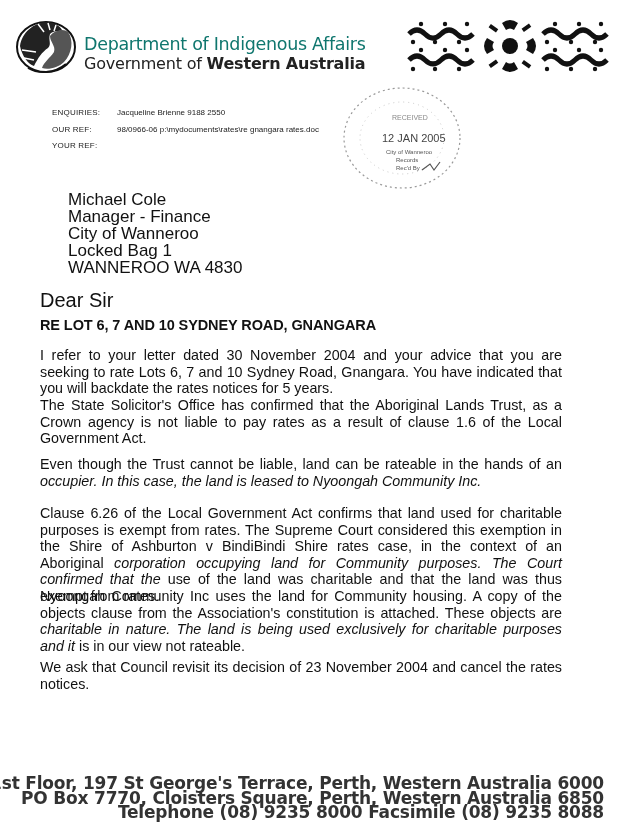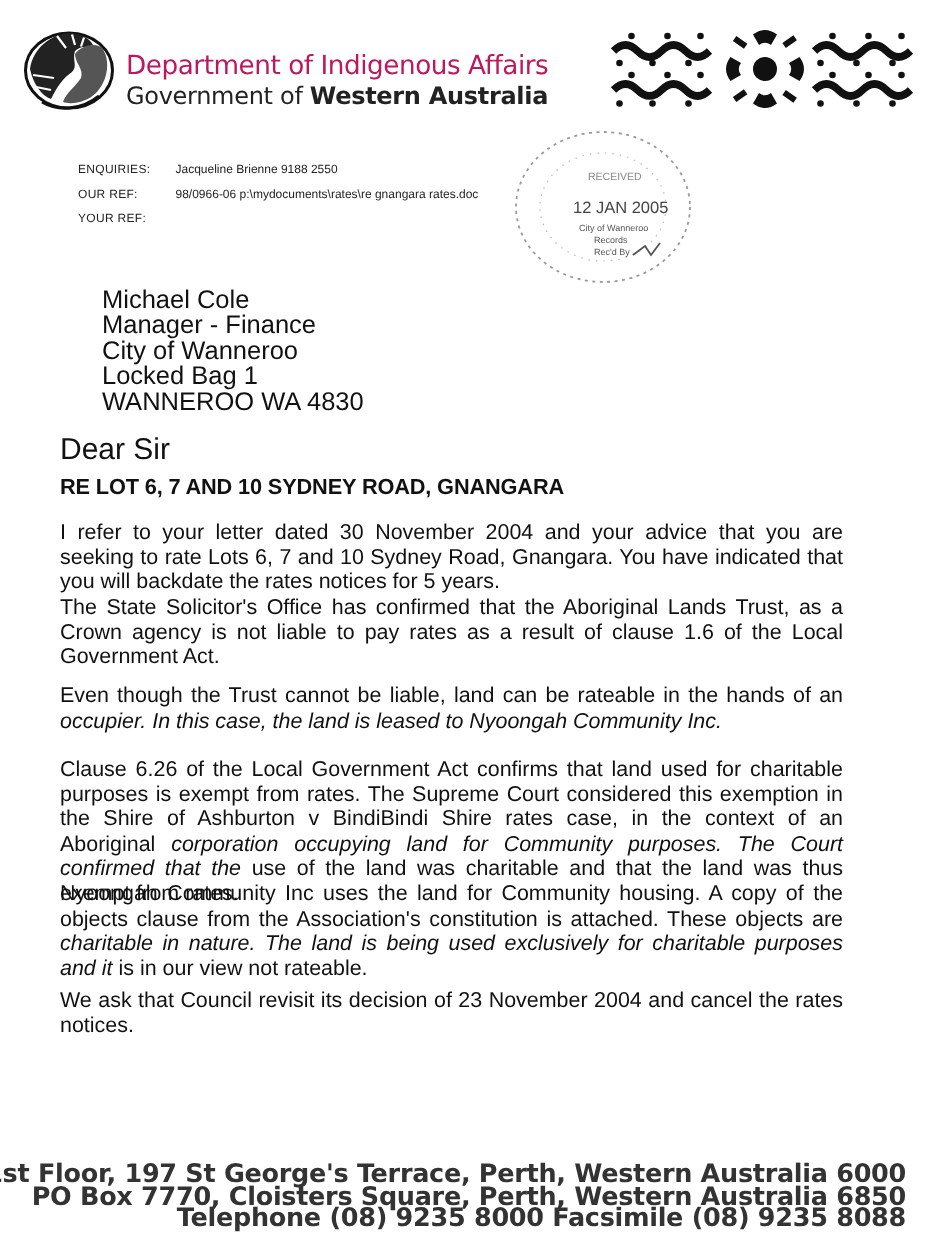--- a/index.html
+++ b/index.html
@@ -2,21 +2,21 @@
 <html><head>
 <meta charset="utf-8">
 <style>
   html, body { margin: 0; padding: 0; background: #ffffff; }
   body { width: 618px; height: 837px; position: relative; overflow: hidden;
          font-family: "Liberation Sans", sans-serif; color: #111; }
   .abs { position: absolute; }
 
   
   #logo { left: 14px; top: 18px; width: 64px; height: 56px; }
-  #dept-name { left: 84px; top: 34px; font-size: 17.5px; color: #be185d; white-space: nowrap; font-family: "DejaVu Sans", sans-serif; letter-spacing: -0.3px; }
+  #dept-name { left: 84px; top: 34px; font-size: 17.5px; color: #0f766e; white-space: nowrap; font-family: "DejaVu Sans", sans-serif; letter-spacing: -0.3px; }
   #gov-name { left: 84px; top: 54px; font-size: 16px; color: #222; white-space: nowrap; font-family: "DejaVu Sans", sans-serif; letter-spacing: -0.2px; }
   #gov-name b { font-weight: bold; }
   #ornament { left: 405px; top: 18px; width: 210px; height: 56px; }
 
   
   .ref-label { left: 52px; font-size: 8px; color: #222; letter-spacing: 0.2px; }
   .ref-value { left: 117px; font-size: 8px; color: #222; }
 
   
   #stamp { left: 340px; top: 82px; width: 128px; height: 110px; }

